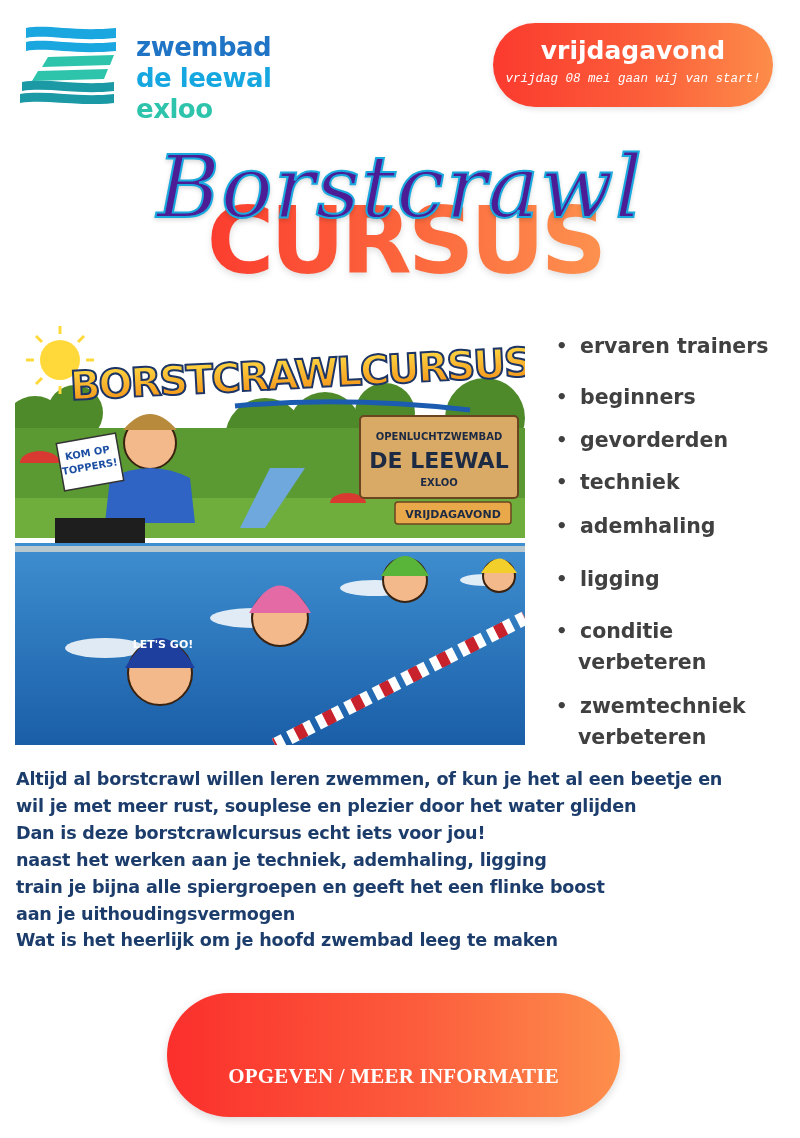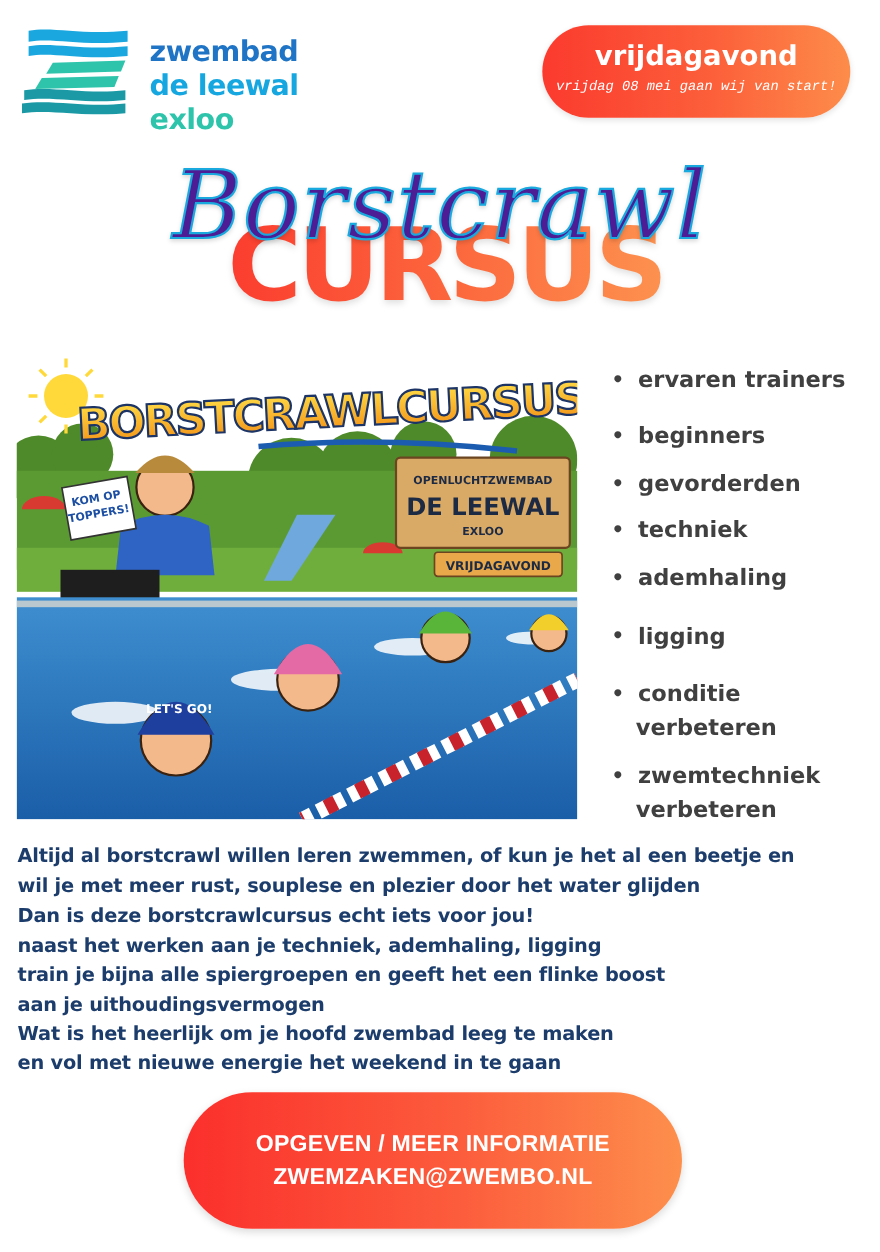--- a/index.html
+++ b/index.html
@@ -63,21 +63,21 @@
   .body-line { display: block; font-family: "DejaVu Sans", sans-serif; font-weight: bold; font-size: 17.6px; line-height: 26.9px; color: #1c3d6b; white-space: nowrap; letter-spacing: -0.2px; }
 
   
   .cta {
     position: absolute; left: 167px; top: 993px; width: 453px; height: 124px;
     border-radius: 62px;
     background: linear-gradient(90deg, #fb2f2c 0%, #fc5c3c 55%, #fd8f4c 100%);
     box-shadow: 0 3px 8px rgba(0,0,0,0.15);
     color: #fff; text-align: center; cursor: pointer;
   }
-  .cta-line { display: block; font-family: Liberation Sans, sans-serif; font-weight: bold; font-size: 21px; line-height: 30px; letter-spacing: 0.2px; }
+  .cta-line { display: block; font-family: Liberation Serif, serif; font-weight: bold; font-size: 21px; line-height: 30px; letter-spacing: 0.2px; margin-top: 36px; }
   .cta-line.first { padding-top: 32px; }
 </style>
 </head>
 <body>
 
 <div class="logo">
   <svg class="logo-mark" viewBox="0 0 102 80" width="102" height="80">
     <path d="M8 4 C30 0, 55 8, 98 4 L98 14 C55 18, 30 10, 8 14 Z" fill="#1aa7e0"></path>
     <path d="M8 18 C30 14, 55 22, 98 18 L98 27 C55 31, 30 23, 8 27 Z" fill="#1aa7e0"></path>
     <path d="M30 33 L96 31 L92 41 L24 43 Z" fill="#2ec4ac"></path>
@@ -217,19 +217,18 @@
 </ul>
 
 <div class="body-text">
   <span class="body-line">Altijd al borstcrawl willen leren zwemmen, of kun je het al een beetje en</span>
   <span class="body-line">wil je met meer rust, souplese en plezier door het water glijden</span>
   <span class="body-line">Dan is deze borstcrawlcursus echt iets voor jou!</span>
   <span class="body-line">naast het werken aan je techniek, ademhaling, ligging</span>
   <span class="body-line">train je bijna alle spiergroepen en geeft het een flinke boost</span>
   <span class="body-line">aan je uithoudingsvermogen</span>
   <span class="body-line">Wat is het heerlijk om je hoofd zwembad leeg te maken</span>
-  <span class="body-line">en vol met nieuwe energie het weekend in te gaan</span>
 </div>
 
 <div class="cta">
   <span class="cta-line first">OPGEVEN / MEER INFORMATIE</span>
   <span class="cta-line">ZWEMZAKEN@ZWEMBO.NL</span>
 </div>
 
 </body></html>

